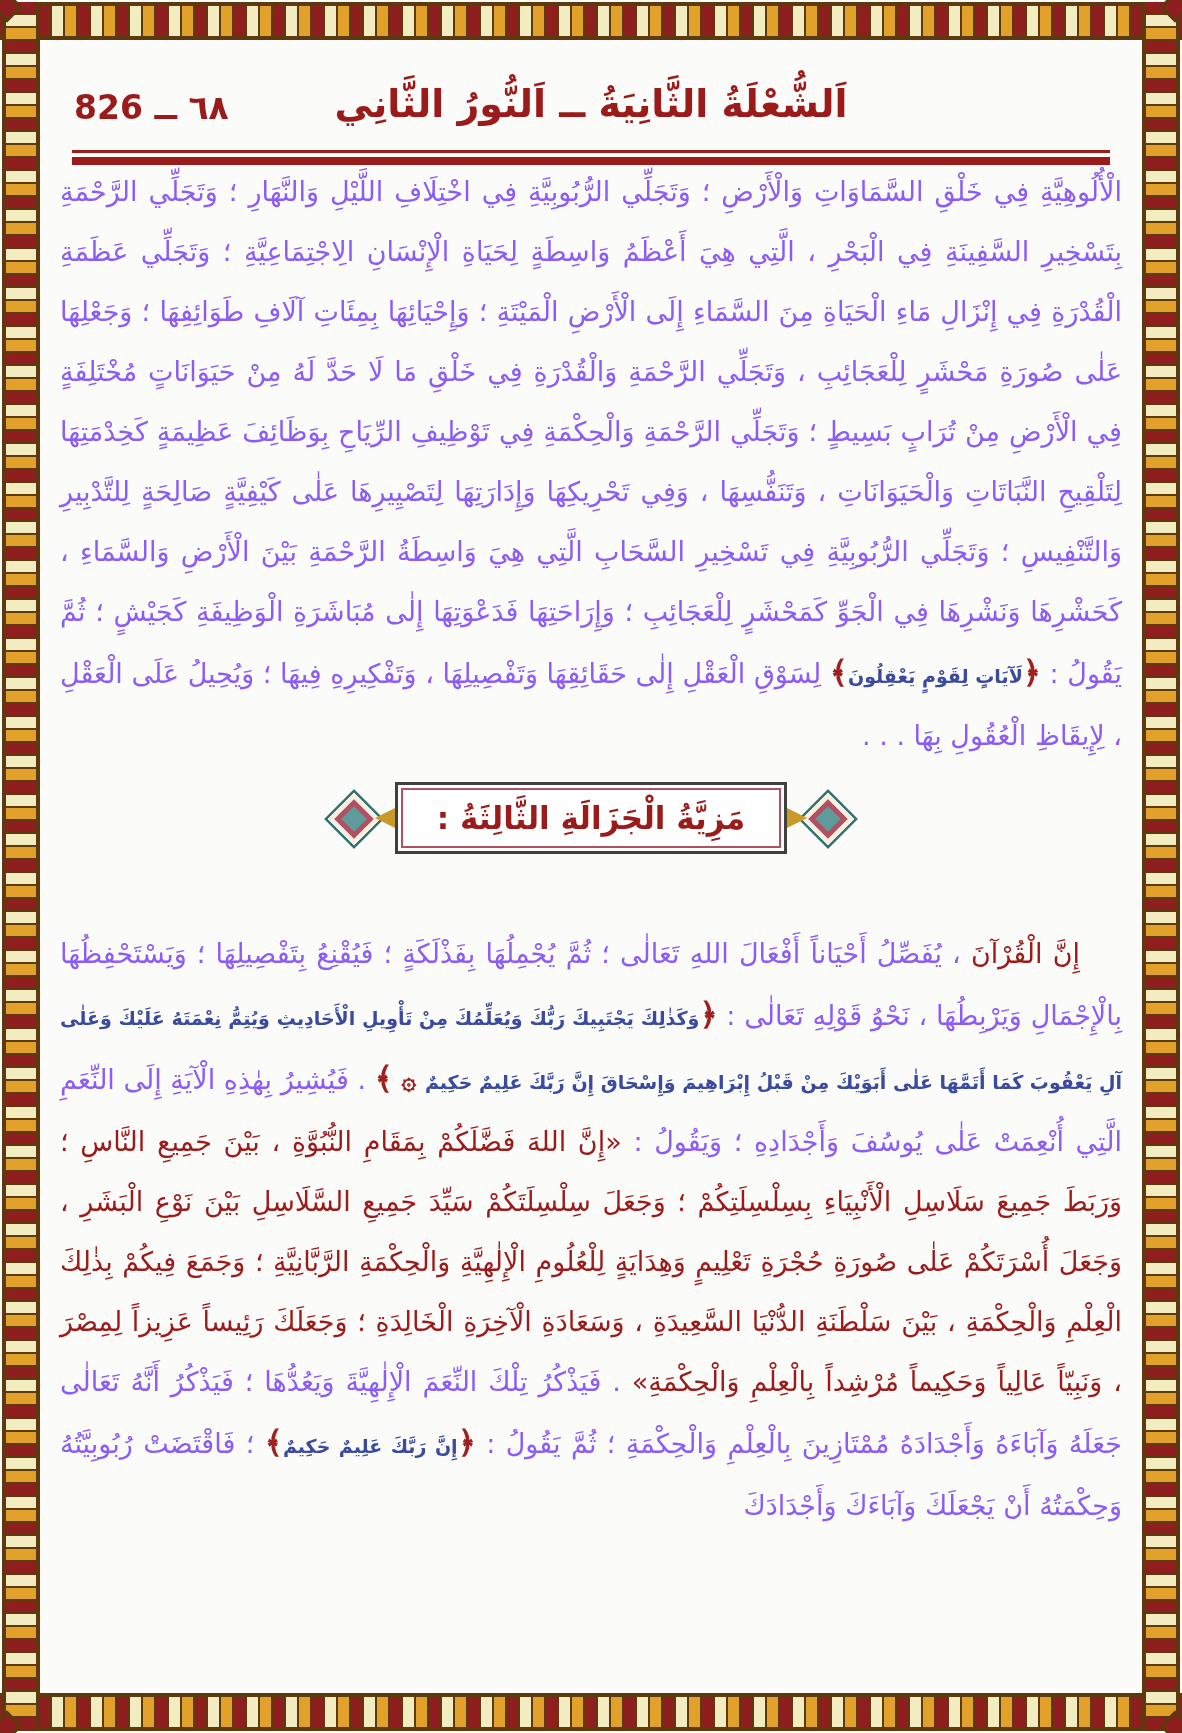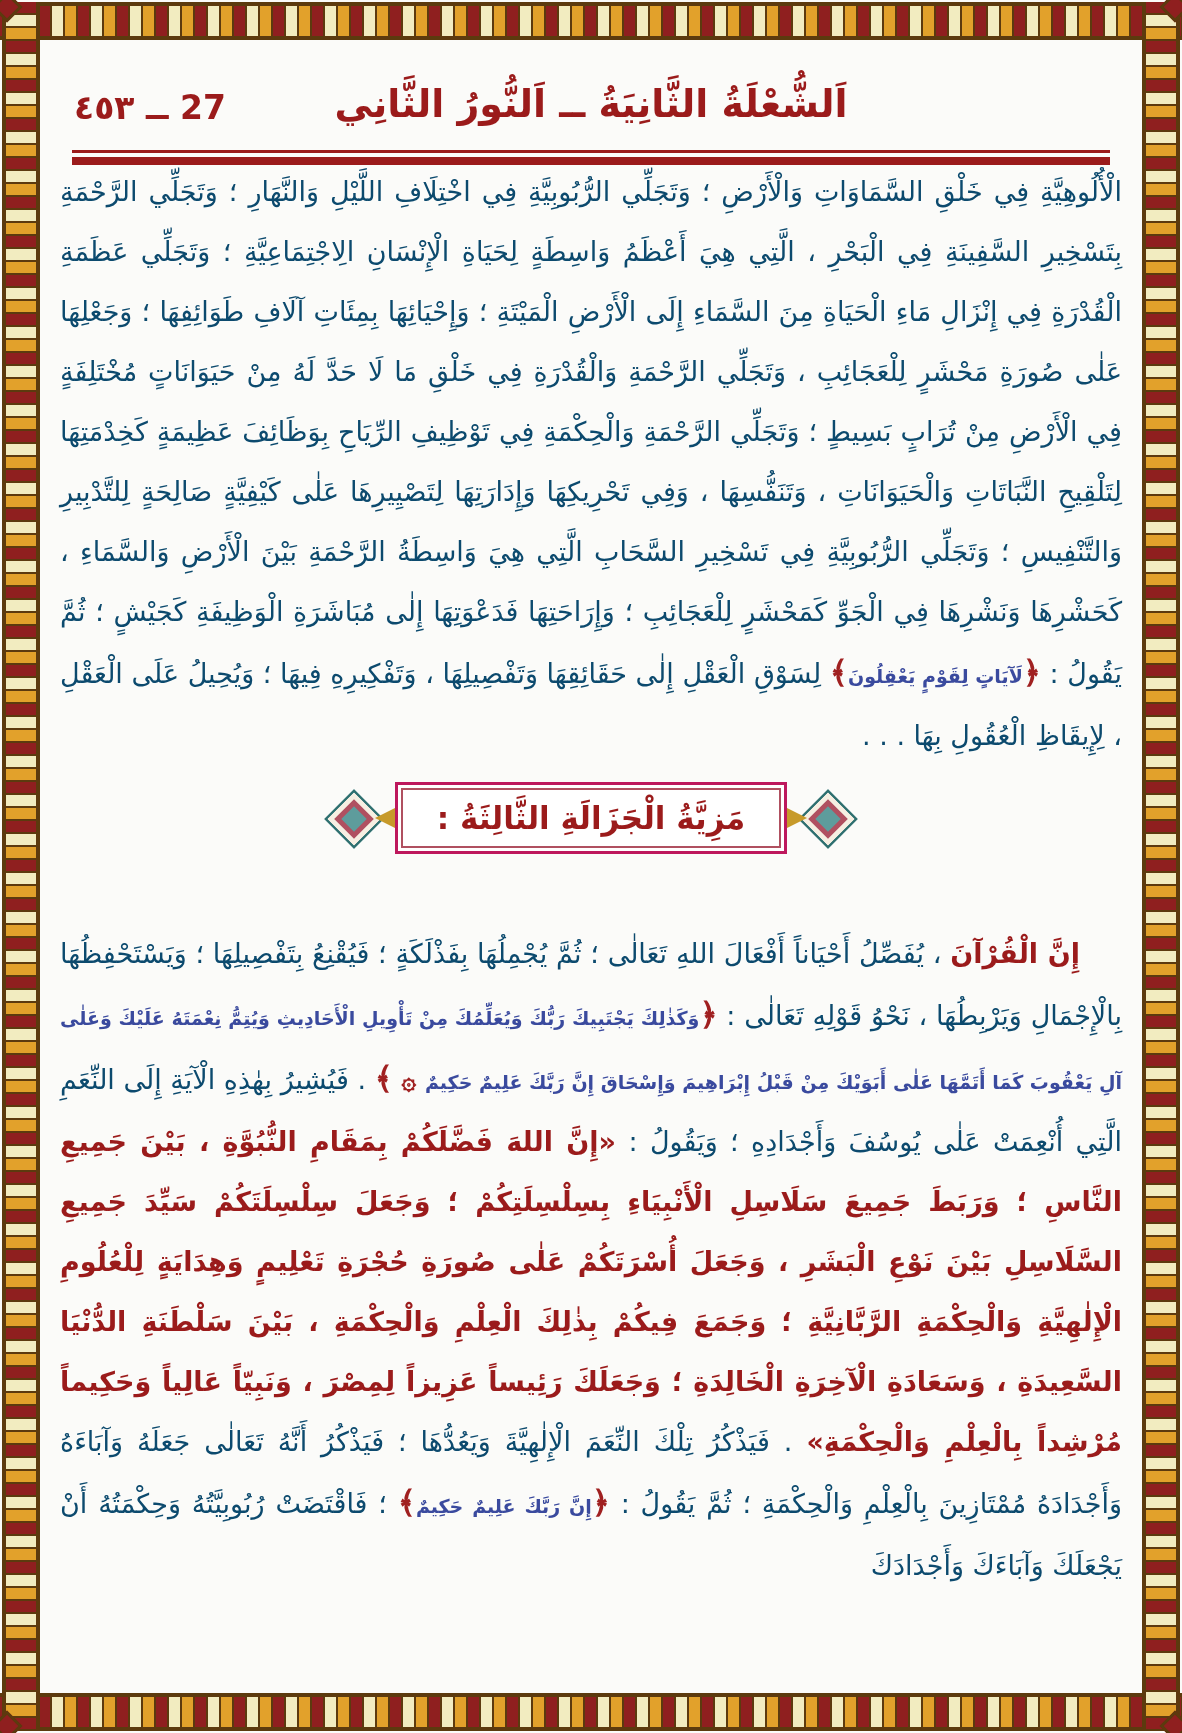--- a/index.html
+++ b/index.html
@@ -62,22 +62,22 @@
   #body-text{
     position:absolute;top:162px;left:60px;right:60px;
     direction:rtl;text-align:justify;
   }
   .para{
     margin:0 0 6px 0;
     font-size:27px;line-height:60px;color:#141414;
     text-align:justify;text-align-last:right;
   }
   .para.indent{text-indent:42px;}
-  .run-black{color:#0c4a6e;}
-  .run-red{color:#9B1B1B;font-weight:bold;}
+  .run-black{color:#8b5cf6;}
+  .run-red{color:#9B1B1B;font-weight:normal;}
   .run-blue{color:#3A4A9E;font-weight:bold;font-size:19px;}
   .run-bracket{color:#A02020;font-weight:bold;font-size:31px;}
   .run-rosette{color:#A02020;font-weight:bold;font-size:25px;}
 
   
   #heading-wrap{
     position:absolute;top:772px;left:0;right:0;height:92px;
     display:flex;align-items:center;justify-content:center;
     direction:rtl;
   }
@@ -90,21 +90,21 @@
   }
   .h-orn-right .dm{right:2px;}
   .h-orn-left .dm{left:2px;}
   .h-orn .tip{
     position:absolute;top:20px;width:0;height:0;
     border-top:10px solid transparent;border-bottom:10px solid transparent;
   }
   .h-orn-right .tip{right:44px;border-left:20px solid #C79A2A;}
   .h-orn-left .tip{left:44px;border-right:20px solid #C79A2A;}
   #heading-box-outer{
-    border:3px solid #be185d;background:#fff;padding:3px;flex:0 0 auto;
+    border:3px solid #404040;background:#fff;padding:3px;flex:0 0 auto;
   }
   #heading-box-inner{
     border:2px solid #B05060;padding:4px 34px;background:#fff;
   }
   #section-heading{
     color:#9B1B1B;font-weight:bold;font-size:31px;line-height:48px;
     white-space:nowrap;direction:rtl;
   }
 </style>
 </head>
@@ -115,21 +115,21 @@
   <div class="bstrip bs-h bs-top"></div>
   <div class="bstrip bs-h bs-bottom"></div>
   <div class="bstrip bs-v bs-left"></div>
   <div class="bstrip bs-v bs-right"></div>
   <div class="corner c-tl"></div>
   <div class="corner c-tr"></div>
   <div class="corner c-bl"></div>
   <div class="corner c-br"></div>
 
   <div id="header">
-    <div id="page-numbers">27 ــ ٤٥٣</div>
+    <div id="page-numbers">٦٨ ــ 826</div>
     <div id="page-title">اَلشُّعْلَةُ الثَّانِيَةُ ــ اَلنُّورُ الثَّانِي</div>
   </div>
   <div id="header-rule">
     <div class="thin"></div>
     <div class="thick"></div>
   </div>
 
   <div id="body-text">
       <p class="para"><span class="run-black">الْأُلُوهِيَّةِ فِي خَلْقِ السَّمَاوَاتِ وَالْأَرْضِ ؛ وَتَجَلِّي الرُّبُوبِيَّةِ فِي اخْتِلَافِ اللَّيْلِ وَالنَّهَارِ ؛ وَتَجَلِّي الرَّحْمَةِ بِتَسْخِيرِ السَّفِينَةِ فِي الْبَحْرِ ، الَّتِي هِيَ أَعْظَمُ وَاسِطَةٍ لِحَيَاةِ الْإِنْسَانِ الِاجْتِمَاعِيَّةِ ؛ وَتَجَلِّي عَظَمَةِ الْقُدْرَةِ فِي إِنْزَالِ مَاءِ الْحَيَاةِ مِنَ السَّمَاءِ إِلَى الْأَرْضِ الْمَيْتَةِ ؛ وَإِحْيَائِهَا بِمِئَاتِ آلَافِ طَوَائِفِهَا ؛ وَجَعْلِهَا عَلٰى صُورَةِ مَحْشَرٍ لِلْعَجَائِبِ ، وَتَجَلِّي الرَّحْمَةِ وَالْقُدْرَةِ فِي خَلْقِ مَا لَا حَدَّ لَهُ مِنْ حَيَوَانَاتٍ مُخْتَلِفَةٍ فِي الْأَرْضِ مِنْ تُرَابٍ بَسِيطٍ ؛ وَتَجَلِّي الرَّحْمَةِ وَالْحِكْمَةِ فِي تَوْظِيفِ الرِّيَاحِ بِوَظَائِفَ عَظِيمَةٍ كَخِدْمَتِهَا لِتَلْقِيحِ النَّبَاتَاتِ وَالْحَيَوَانَاتِ ، وَتَنَفُّسِهَا ، وَفِي تَحْرِيكِهَا وَإِدَارَتِهَا لِتَصْيِيرِهَا عَلٰى كَيْفِيَّةٍ صَالِحَةٍ لِلتَّدْبِيرِ وَالتَّنْفِيسِ ؛ وَتَجَلِّي الرُّبُوبِيَّةِ فِي تَسْخِيرِ السَّحَابِ الَّتِي هِيَ وَاسِطَةُ الرَّحْمَةِ بَيْنَ الْأَرْضِ وَالسَّمَاءِ ، كَحَشْرِهَا وَنَشْرِهَا فِي الْجَوِّ كَمَحْشَرٍ لِلْعَجَائِبِ ؛ وَإِرَاحَتِهَا فَدَعْوَتِهَا إِلٰى مُبَاشَرَةِ الْوَظِيفَةِ كَجَيْشٍ ؛ ثُمَّ يَقُولُ : </span><span class="run-bracket">﴿</span><span class="run-blue">لَآيَاتٍ لِقَوْمٍ يَعْقِلُونَ</span><span class="run-bracket">﴾</span><span class="run-black"> لِسَوْقِ الْعَقْلِ إِلٰى حَقَائِقِهَا وَتَفْصِيلِهَا ، وَتَفْكِيرِهِ فِيهَا ؛ وَيُحِيلُ عَلَى الْعَقْلِ ، لِإِيقَاظِ الْعُقُولِ بِهَا . . .</span></p>
       <p class="para indent" style="margin-top: 158px;"><span class="run-red">إِنَّ الْقُرْآنَ</span><span class="run-black"> ، يُفَصِّلُ أَحْيَاناً أَفْعَالَ اللهِ تَعَالٰى ؛ ثُمَّ يُجْمِلُهَا بِفَذْلَكَةٍ ؛ فَيُقْنِعُ بِتَفْصِيلِهَا ؛ وَيَسْتَحْفِظُهَا بِالْإِجْمَالِ وَيَرْبِطُهَا ، نَحْوُ قَوْلِهِ تَعَالٰى : </span><span class="run-bracket">﴿</span><span class="run-blue">وَكَذٰلِكَ يَجْتَبِيكَ رَبُّكَ وَيُعَلِّمُكَ مِنْ تَأْوِيلِ الْأَحَادِيثِ وَيُتِمُّ نِعْمَتَهُ عَلَيْكَ وَعَلٰى آلِ يَعْقُوبَ كَمَا أَتَمَّهَا عَلٰى أَبَوَيْكَ مِنْ قَبْلُ إِبْرَاهِيمَ وَإِسْحَاقَ إِنَّ رَبَّكَ عَلِيمٌ حَكِيمٌ</span><span class="run-rosette"> ۞ </span><span class="run-bracket">﴾</span><span class="run-black"> . فَيُشِيرُ بِهٰذِهِ الْآيَةِ إِلَى النِّعَمِ الَّتِي أُنْعِمَتْ عَلٰى يُوسُفَ وَأَجْدَادِهِ ؛ وَيَقُولُ : </span><span class="run-red">«إِنَّ اللهَ فَضَّلَكُمْ بِمَقَامِ النُّبُوَّةِ ، بَيْنَ جَمِيعِ النَّاسِ ؛ وَرَبَطَ جَمِيعَ سَلَاسِلِ الْأَنْبِيَاءِ بِسِلْسِلَتِكُمْ ؛ وَجَعَلَ سِلْسِلَتَكُمْ سَيِّدَ جَمِيعِ السَّلَاسِلِ بَيْنَ نَوْعِ الْبَشَرِ ، وَجَعَلَ أُسْرَتَكُمْ عَلٰى صُورَةِ حُجْرَةِ تَعْلِيمٍ وَهِدَايَةٍ لِلْعُلُومِ الْإِلٰهِيَّةِ وَالْحِكْمَةِ الرَّبَّانِيَّةِ ؛ وَجَمَعَ فِيكُمْ بِذٰلِكَ الْعِلْمِ وَالْحِكْمَةِ ، بَيْنَ سَلْطَنَةِ الدُّنْيَا السَّعِيدَةِ ، وَسَعَادَةِ الْآخِرَةِ الْخَالِدَةِ ؛ وَجَعَلَكَ رَئِيساً عَزِيزاً لِمِصْرَ ، وَنَبِيّاً عَالِياً وَحَكِيماً مُرْشِداً بِالْعِلْمِ وَالْحِكْمَةِ»</span><span class="run-black"> . فَيَذْكُرُ تِلْكَ النِّعَمَ الْإِلٰهِيَّةَ وَيَعُدُّهَا ؛ فَيَذْكُرُ أَنَّهُ تَعَالٰى جَعَلَهُ وَآبَاءَهُ وَأَجْدَادَهُ مُمْتَازِينَ بِالْعِلْمِ وَالْحِكْمَةِ ؛ ثُمَّ يَقُولُ : </span><span class="run-bracket">﴿</span><span class="run-blue">إِنَّ رَبَّكَ عَلِيمٌ حَكِيمٌ</span><span class="run-bracket">﴾</span><span class="run-black"> ؛ فَاقْتَضَتْ رُبُوبِيَّتُهُ وَحِكْمَتُهُ أَنْ يَجْعَلَكَ وَآبَاءَكَ وَأَجْدَادَكَ</span></p>

